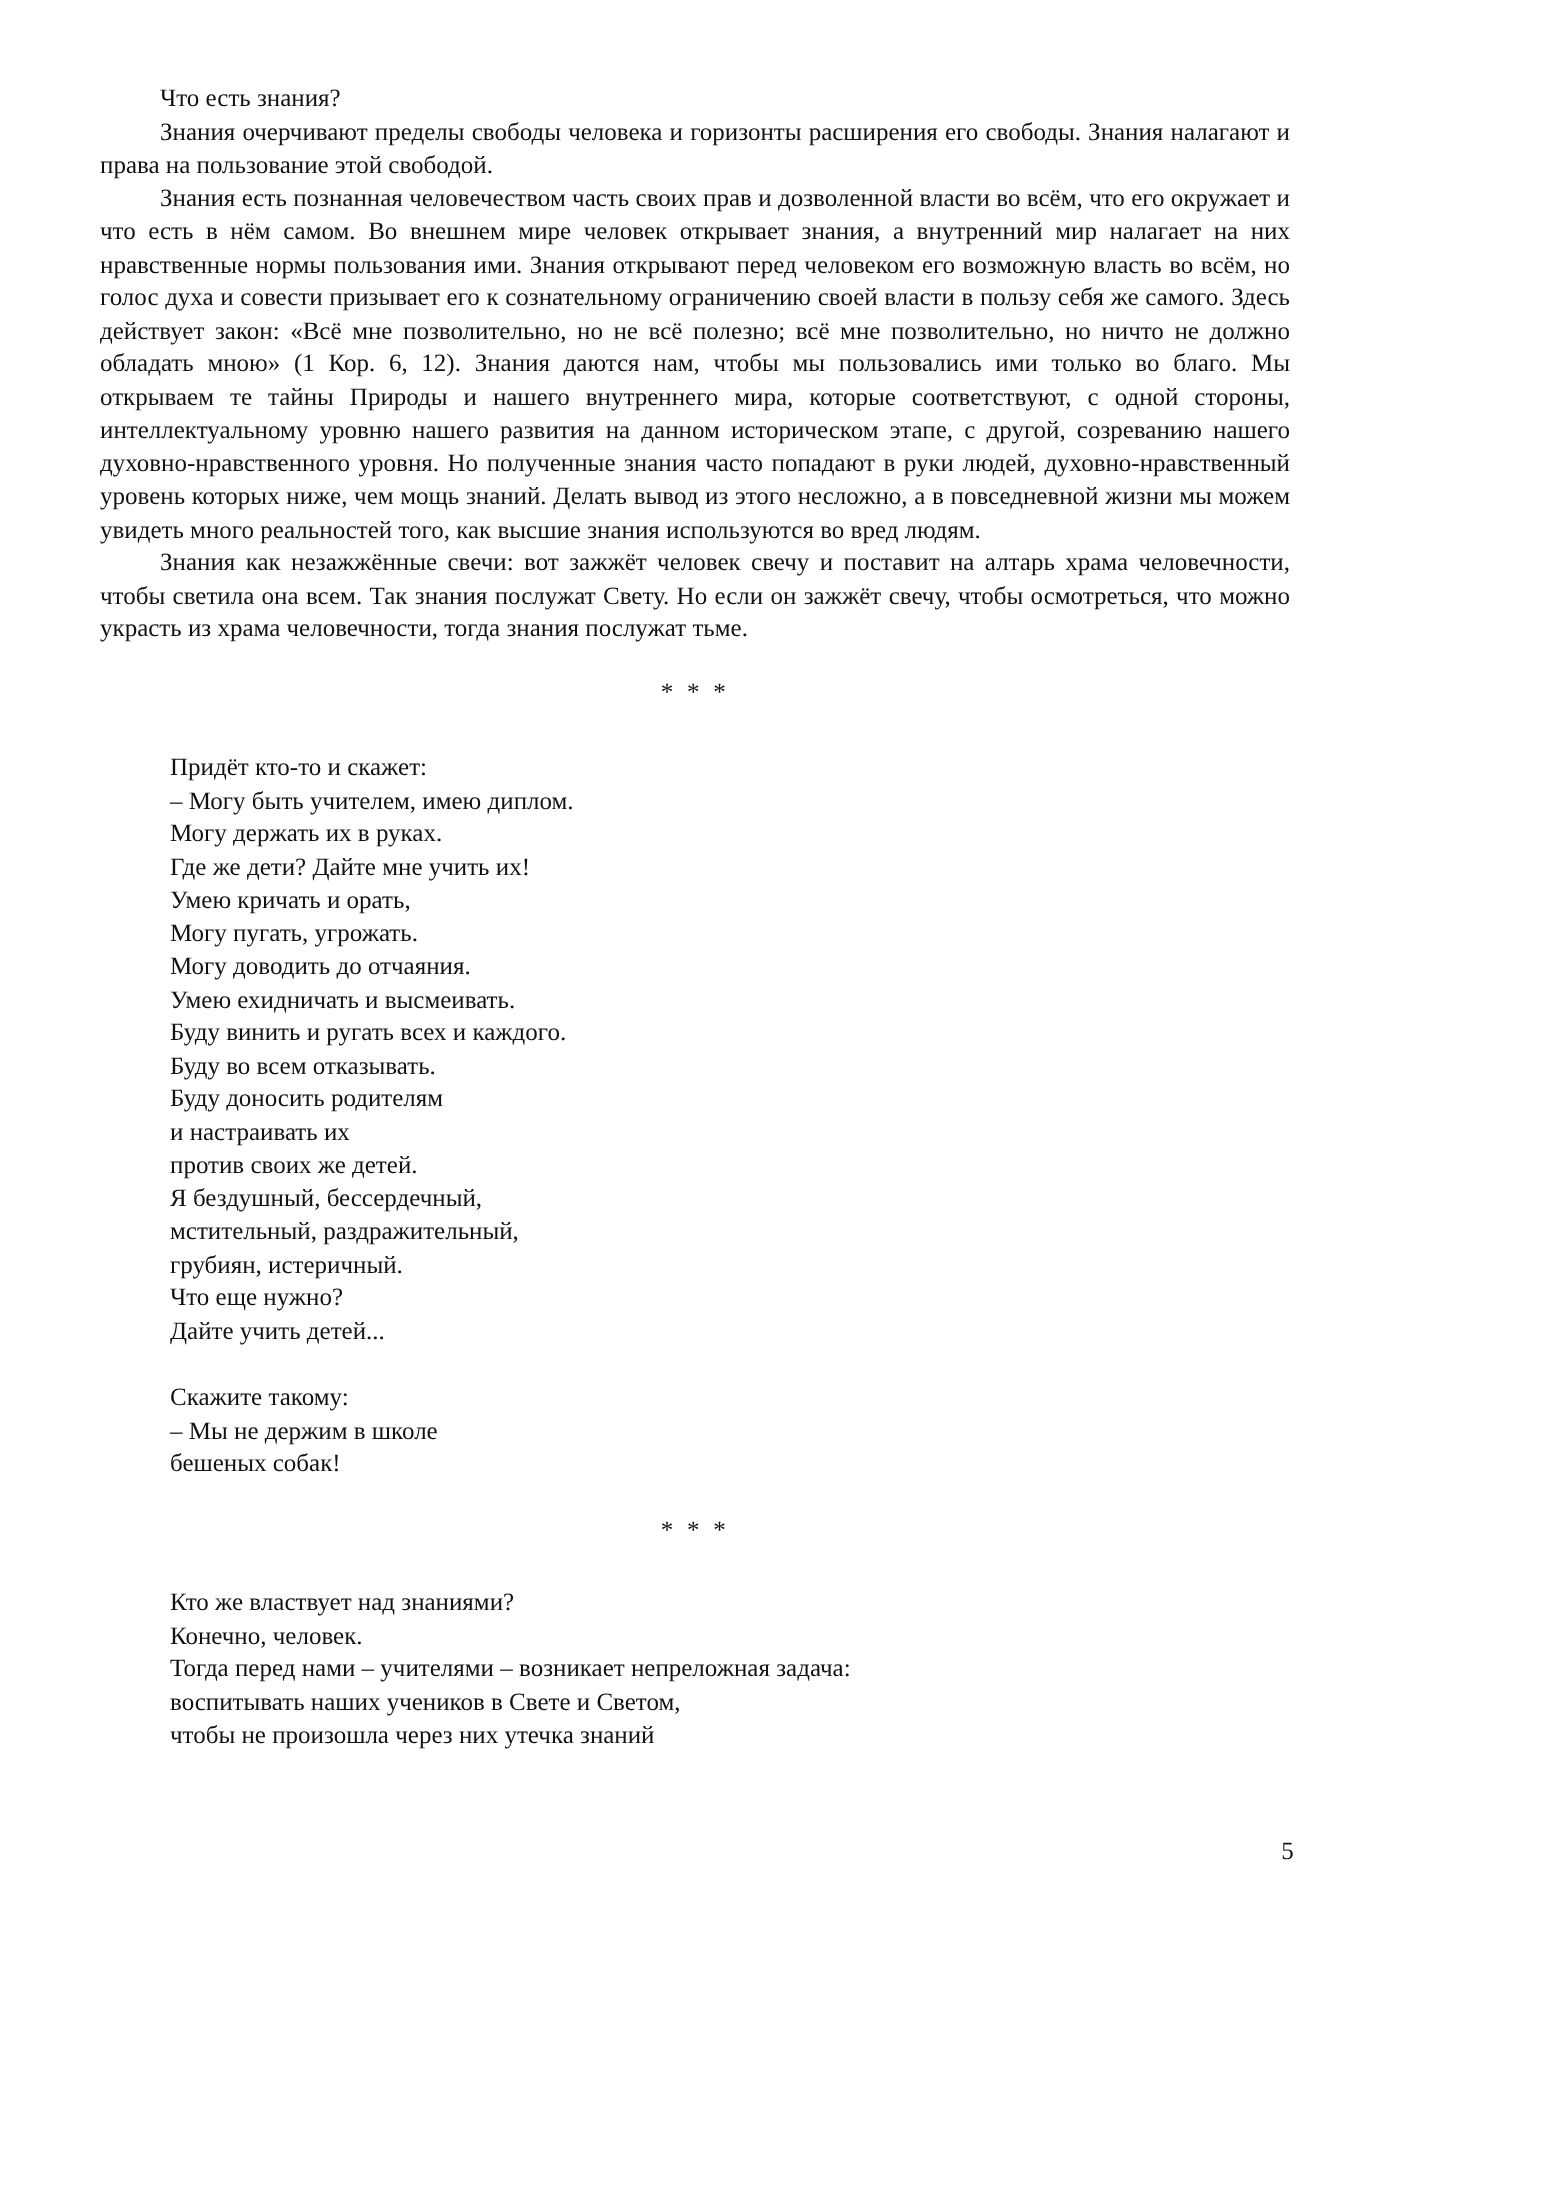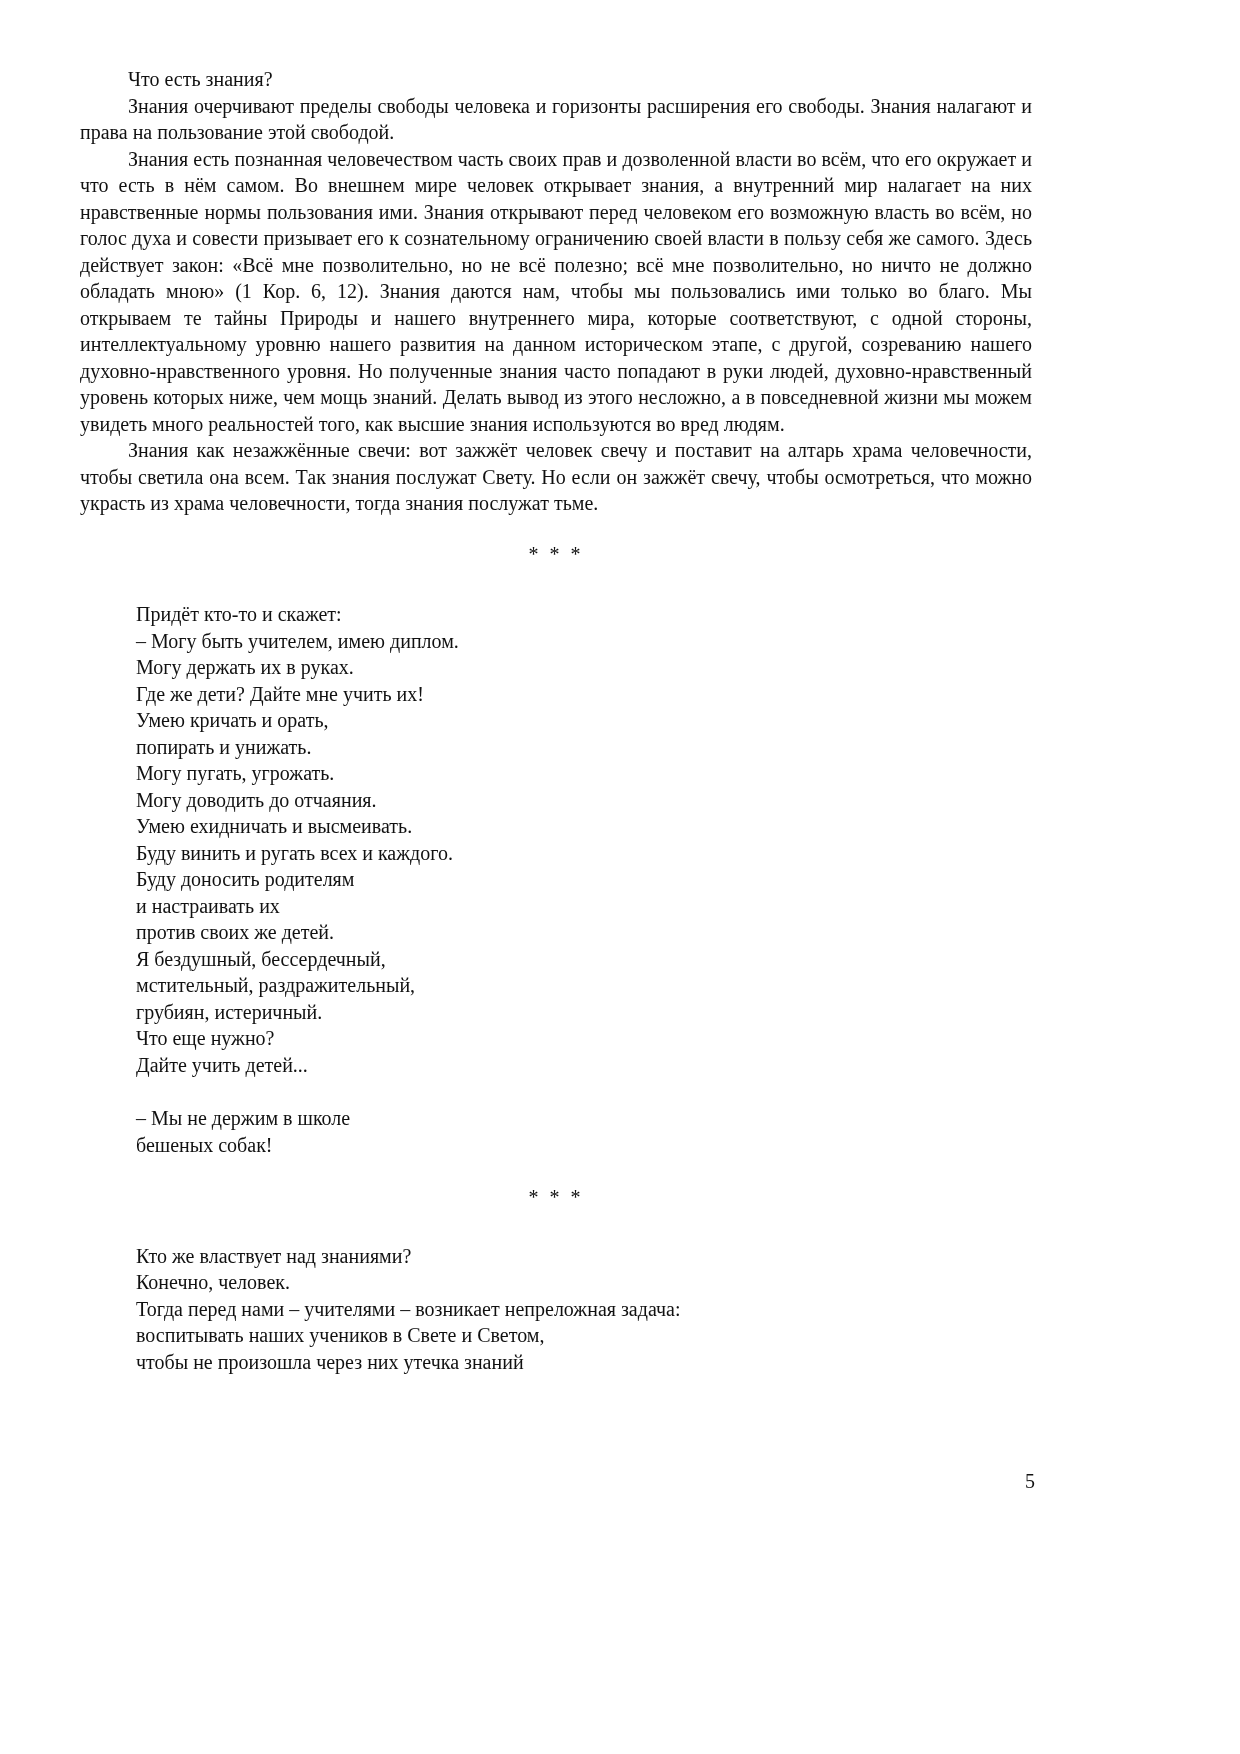--- a/index.html
+++ b/index.html
@@ -59,36 +59,37 @@
   <p class="para">Знания как незажжённые свечи: вот зажжёт человек свечу и поставит на алтарь храма человечности, чтобы светила она всем. Так знания послужат Свету. Но если он зажжёт свечу, чтобы осмотреться, что можно украсть из храма человечности, тогда знания послужат тьме.</p>
 
   <div class="separator">* * *</div>
 
   <div class="stanza">
     <div class="line">Придёт кто-то и скажет:</div>
     <div class="line">– Могу быть учителем, имею диплом.</div>
     <div class="line">Могу держать их в руках.</div>
     <div class="line">Где же дети? Дайте мне учить их!</div>
     <div class="line">Умею кричать и орать,</div>
-    <div class="line">попирать и унижать.</div>
     <div class="line">Могу пугать, угрожать.</div>
     <div class="line">Могу доводить до отчаяния.</div>
     <div class="line">Умею ехидничать и высмеивать.</div>
     <div class="line">Буду винить и ругать всех и каждого.</div>
+    <div class="line">Буду во всем отказывать.</div>
     <div class="line">Буду доносить родителям</div>
     <div class="line">и настраивать их</div>
     <div class="line">против своих же детей.</div>
     <div class="line">Я бездушный, бессердечный,</div>
     <div class="line">мстительный, раздражительный,</div>
     <div class="line">грубиян, истеричный.</div>
     <div class="line">Что еще нужно?</div>
     <div class="line">Дайте учить детей...</div>
   </div>
 
   <div class="stanza stanza-gap">
+    <div class="line">Скажите такому:</div>
     <div class="line">– Мы не держим в школе</div>
     <div class="line">бешеных собак!</div>
   </div>
 
   <div class="separator separator-2">* * *</div>
 
   <div class="stanza">
     <div class="line">Кто же властвует над знаниями?</div>
     <div class="line">Конечно, человек.</div>
     <div class="line">Тогда перед нами – учителями – возникает непреложная задача:</div>

